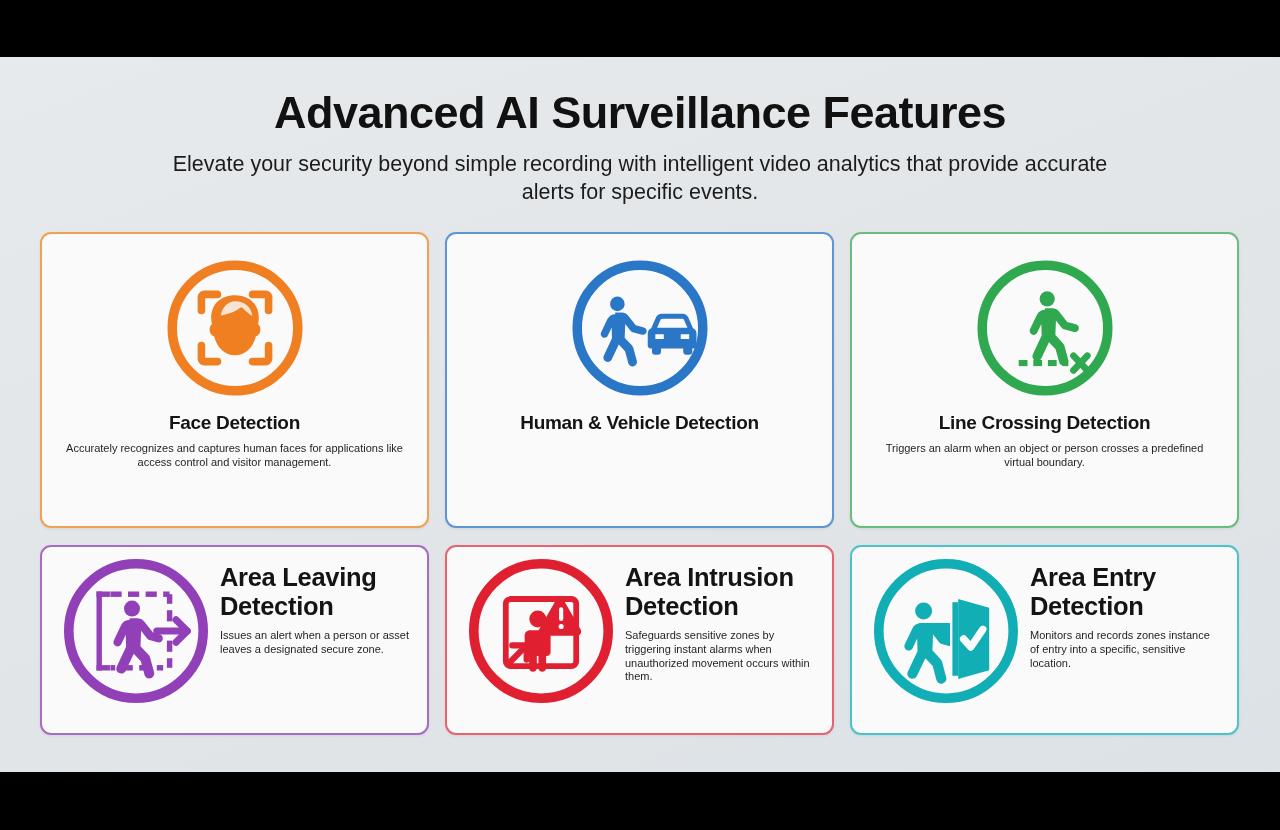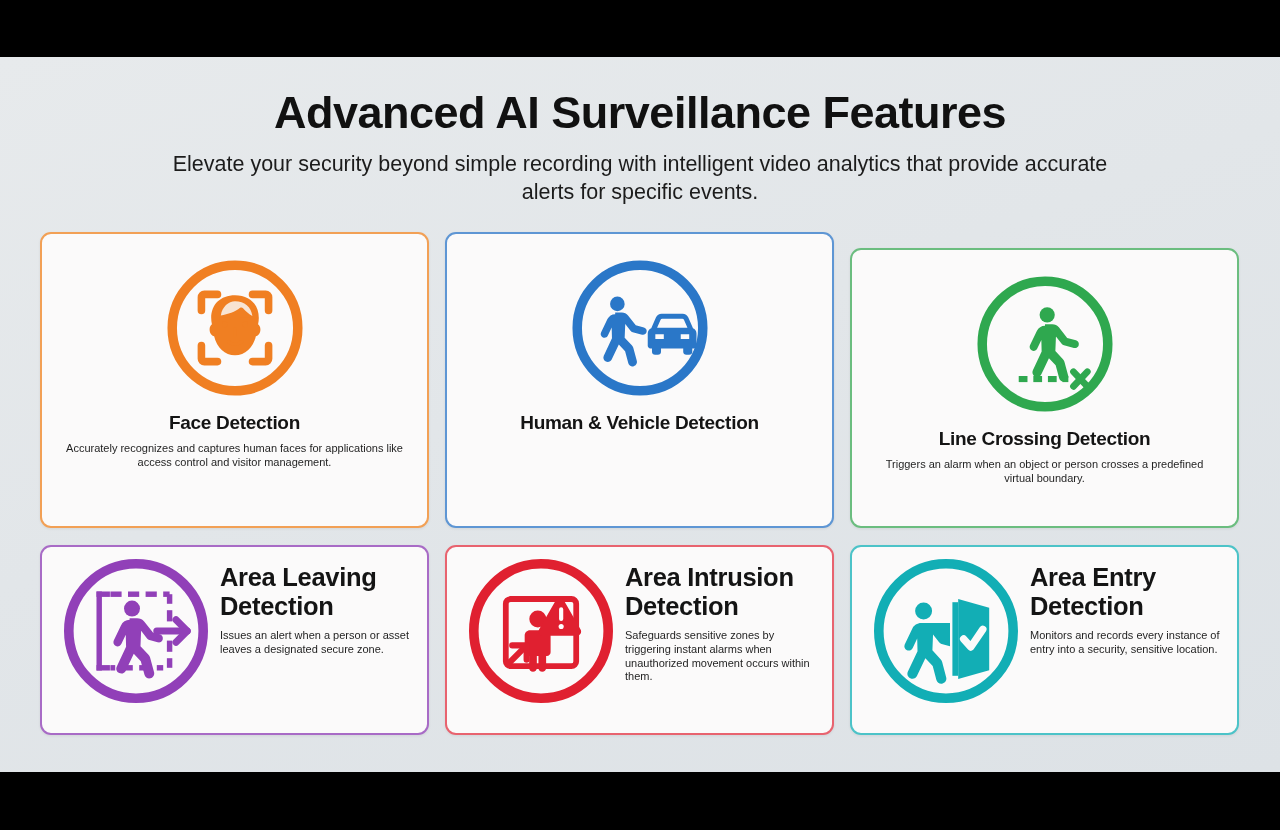--- a/index.html
+++ b/index.html
@@ -129,21 +129,21 @@
               <path d="M57.5 49.4l3.1-7.3c.8-1.8 2.5-3 4.5-3h12.6c2 0 3.7 1.2 4.5 3l3.1 7.3c1.7.5 2.9 2 2.9 3.9v8.2c0 1.1-.9 2-2 2h-1.6v2.4c0 1.3-1 2.3-2.3 2.3h-2.1c-1.3 0-2.3-1-2.3-2.3v-2.4H62.3v2.4c0 1.3-1 2.3-2.3 2.3h-2.1c-1.3 0-2.3-1-2.3-2.3v-2.4h-1.3c-1.1 0-2-.9-2-2v-8.2c0-1.9 1.2-3.4 2.9-3.9zm4.4-.4h21.3l-2.6-6.1c-.2-.5-.7-.8-1.2-.8H65.8c-.5 0-1 .3-1.2.8l-2.7 6.1zm-3.2 6.4v3.6h6.4v-3.6h-6.4zm20.2 0v3.6h6.4v-3.6h-6.4z" opacity="0"></path>
             </g>
             <g fill="#2a77c8">
               <path d="M64.8 40.2c-1.7 0-3.2 1-3.9 2.6l-3.2 7.4c-1.4.6-2.4 2-2.4 3.6v8.4c0 1 .8 1.8 1.8 1.8h1.1v2.3c0 1.2.9 2.1 2.1 2.1h2c1.2 0 2.1-.9 2.1-2.1v-2.3h15.2v2.3c0 1.2.9 2.1 2.1 2.1h2c1.2 0 2.1-.9 2.1-2.1v-2.3h1.1c1 0 1.8-.8 1.8-1.8v-8.4c0-1.6-1-3-2.4-3.6l-3.2-7.4c-.7-1.6-2.2-2.6-3.9-2.6H64.8zm.4 3.4h13.8c.5 0 .9.3 1.1.7l2.4 5.6H61.7l2.4-5.6c.2-.4.6-.7 1.1-.7zm-4.7 10.7h5.8v3.3h-5.8v-3.3zm17.4 0h5.8v3.3h-5.8v-3.3z"></path>
             </g>
           </svg>
         </div>
         <div class="card-title">Human &amp; Vehicle Detection</div>
       </div>
 
-      <div class="card vertical" style="border-color: rgb(107, 189, 127); margin-top: 16px;">
+      <div class="card vertical" style="border-color: rgb(107, 189, 127);">
         <div class="icon-wrap">
           <svg width="146" height="146" viewBox="0 0 100 100">
             <circle cx="50" cy="50" r="43" fill="none" stroke="#2fa84f" stroke-width="6.5"></circle>
             <g fill="#2fa84f">
               <circle cx="51.5" cy="30" r="5.2"></circle>
               <path d="M50 37.5c-2.5 0-4.5 1.4-5.6 3.6l-4.7 9.8c-.6 1.4 0 3 1.4 3.6 1.4.6 3-.1 3.6-1.4l2.8-5.9.2 7.9-6 12.8c-.8 1.6-.1 3.5 1.5 4.3 1.6.8 3.5.1 4.3-1.5l5.2-11 4.6 4.9 2.4 8.8c.5 1.7 2.2 2.7 3.9 2.3 1.7-.5 2.7-2.2 2.3-3.9l-2.6-9.6c-.2-.7-.5-1.3-1-1.8l-5.2-5.6.4-10 3.9 5c.4.5 1 .9 1.6 1.1l6.8 1.8c1.4.4 2.9-.5 3.3-1.9.4-1.4-.5-2.9-1.9-3.3l-6-1.6-5.7-7.3c-1.1-1.4-2.7-2.1-4.5-2.1H50z"></path>
             </g>
             <g stroke="#2fa84f" stroke-width="4.2" stroke-linecap="butt">
               <line x1="32" y1="74" x2="38" y2="74"></line>
               <line x1="42" y1="74" x2="48" y2="74"></line>
@@ -235,21 +235,21 @@
               <circle cx="36" cy="37.5" r="5.3"></circle>
               <path d="M34.5 45c-2.5 0-4.6 1.4-5.6 3.6l-4.7 9.8c-.6 1.4 0 3 1.4 3.6 1.4.6 3-.1 3.6-1.4l2.8-5.9.2 7.9-6 12.7c-.8 1.6-.1 3.5 1.5 4.2 1.6.8 3.5.1 4.2-1.5l5.2-11 4.6 4.9 2.3 8.7c.5 1.7 2.2 2.7 3.9 2.2 1.7-.5 2.7-2.2 2.2-3.9l-2.5-9.5c-.2-.7-.5-1.3-1-1.8l-5.1-5.5.4-9.9 3.8 4.9c.4.5 1 .9 1.6 1l5.2 1.4V45H34.5z"></path>
             </g>
             <rect x="54" y="32" width="3.6" height="46" fill="#12aeb5"></rect>
             <path d="M57.6 30 L77 35.5 V74.5 L57.6 80 Z" fill="#12aeb5"></path>
             <polyline points="61,55 65.5,60 73,49" fill="none" stroke="#fbfafa" stroke-width="4.6" stroke-linecap="round" stroke-linejoin="round"></polyline>
           </svg>
         </div>
         <div class="text-col">
           <div class="card-title">Area Entry Detection</div>
-          <div class="card-desc">Monitors and records every instance of entry into a security, sensitive location.</div>
+          <div class="card-desc">Monitors and records zones instance of entry into a specific, sensitive location.</div>
         </div>
       </div>
 
     </div>
   </div>
 
   <div class="letterbox" id="bar-bottom"></div>
 </div>
 
 </body></html>

